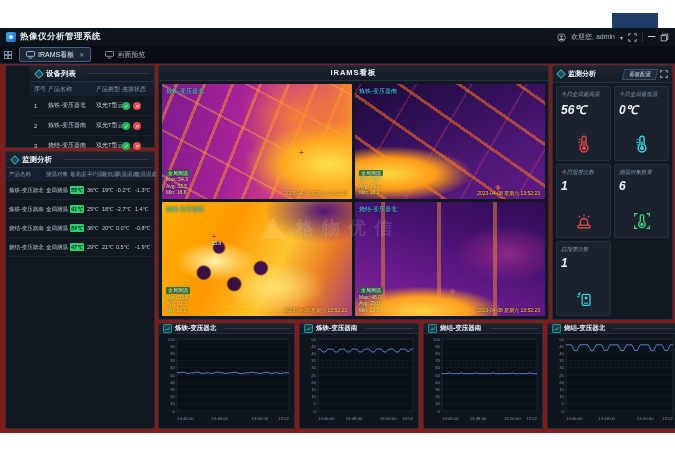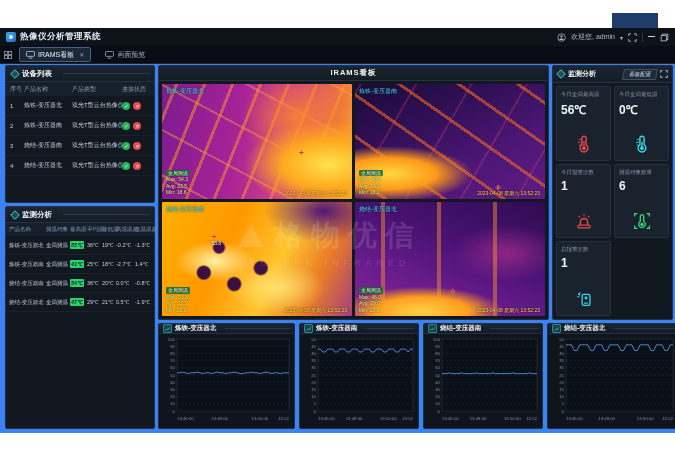--- a/index.html
+++ b/index.html
@@ -1,19 +1,19 @@
 <!DOCTYPE html>
 <html><head>
 <meta charset="utf-8">
 <style>
   html,body{margin:0;padding:0;background:#fff;}
   .stage{position:relative;width:675px;height:450px;background:#fff;overflow:hidden;
          font-family:"Liberation Sans",sans-serif;-webkit-font-smoothing:antialiased;}
   .deco-blue{position:absolute;left:612px;top:13px;width:46px;height:15px;background:#1f3c6a;}
-  .app{position:absolute;left:0;top:28px;width:675px;height:405px;background:#3b82f6;overflow:hidden;}
+  .app{position:absolute;left:0;top:28px;width:675px;height:405px;background:#7f1d1d;overflow:hidden;}
 
   
   .titlebar{height:18px;display:flex;justify-content:space-between;align-items:center;
             padding:0 6px;background:#0d1319;}
   .tb-left{display:flex;align-items:center;gap:4px;}
   .logo{width:10px;height:10px;border-radius:2px;background:linear-gradient(135deg,#2fb7e8,#2a63d4);
         position:relative;}
   .logo::after{content:"";position:absolute;left:3px;top:3px;width:4px;height:4px;border-radius:50%;background:#eaf6ff;}
   .tb-title{font-size:8.5px;font-weight:700;color:#e6edf5;letter-spacing:.5px;}
   .tb-right{display:flex;align-items:center;gap:5px;color:#aeb9c8;font-size:7px;}
@@ -110,21 +110,21 @@
     linear-gradient(200deg,#2f0c52 0%,#4a1274 40%,#6a1c8c 70%,#8c2492 100%);}
 
   
   .analysis{width:100%;height:100%;display:flex;flex-direction:column;}
   .an-h{display:flex;align-items:center;gap:3px;height:16px;padding:0 4px;
         background:linear-gradient(180deg,#1c2530,#141c26);border-bottom:1px solid #263241;}
   .an-h .t{font-size:7px;font-weight:700;color:#eaf1f9;white-space:nowrap;}
   .an-h .spacer{flex:1;}
   .btn-config{font-size:5.5px;color:#cfe0f0;border:1px solid #3c4f66;background:#202b39;
               padding:1px 5px;transform:skewX(-12deg);white-space:nowrap;}
-  .cards{flex:1;display:grid;grid-template-columns:1fr 1fr;grid-auto-rows:1fr;gap:3px;padding:3px;}
+  .cards{flex:1;display:grid;grid-template-columns:1fr 1fr;grid-auto-rows:1fr;gap:3px;padding:3px;font-style:italic;}
   .card{background:#1a222d;border:1px solid #26313e;border-radius:2px;position:relative;padding:4px 4px 2px;}
   .card .lbl{font-size:5.5px;color:#8795a8;white-space:nowrap;overflow:hidden;}
   .card .val{font-size:12px;font-weight:700;color:#f2f6fb;margin-top:3px;}
   .card .ic{position:absolute;left:0;right:0;bottom:5px;display:flex;justify-content:center;}
 
   
   .chart-panel{background:#0f151d;border:1px solid #232e3b;border-radius:2px;flex:none;
                display:flex;flex-direction:column;box-sizing:border-box;}
   .cp0{width:137px;} .cp1{width:120px;} .cp2{width:120px;} .cp3{width:132px;}
   .chart-h{display:flex;align-items:center;gap:3px;height:14px;padding:0 4px;
@@ -133,21 +133,21 @@
   .chart-h::after{content:"";flex:1;margin-left:6px;height:1px;background:#2c3948;transform:skewX(-50deg);}
   .chart-body{flex:1;padding:1px 2px;}
   svg text{font-family:"Liberation Sans",sans-serif;}
 
   
   .watermark{position:absolute;left:170px;top:188px;width:320px;text-align:center;
              color:rgba(255,255,255,.13);pointer-events:none;z-index:60;}
   .wm-row{display:flex;align-items:center;justify-content:center;gap:10px;}
   .wm-tri{width:0;height:0;border-left:13px solid transparent;border-right:13px solid transparent;
           border-bottom:22px solid rgba(255,255,255,.14);}
-  .wm-name{font-size:29px;font-weight:700;letter-spacing:8px;}
+  .wm-name{font-size:18px;font-weight:700;letter-spacing:8px;}
   .wm-sub{font-size:9px;letter-spacing:5px;margin-top:2px;}
 </style>
 </head>
 <body>
 
 <div class="stage">
   <div class="deco-blue"></div>
 
   <div class="app">
 
@@ -197,21 +197,21 @@
           <line x1="3" y1="8" x2="7" y2="8" stroke="#8fa0b5" stroke-width="1"></line>
         </svg>
         <span>画面预览</span>
       </div>
     </div>
 
     <div class="main">
 
       <div class="left">
 
-        <section class="panel" style="height:138px;">
+        <section class="panel" style="height:83px;padding-left:24px;">
           <div class="panel-h">
             <span class="ph-diamond"></span>
             <span class="t">设备列表</span>
           </div>
           <div class="dev-table">
             <div class="dev-hrow">
               <span>序号</span>
               <span>产品名称</span>
               <span>产品类型</span>
               <span>连接状态</span>
@@ -608,17 +608,16 @@
         </div>
       </div>
 
     </div>
 
     <div class="watermark">
       <div class="wm-row">
         <span class="wm-tri"></span>
         <span class="wm-name">格物优信</span>
       </div>
-      <div class="wm-sub">YOSEEN INFRARED</div>
     </div>
 
   </div>
 </div>
 
 </body></html>

